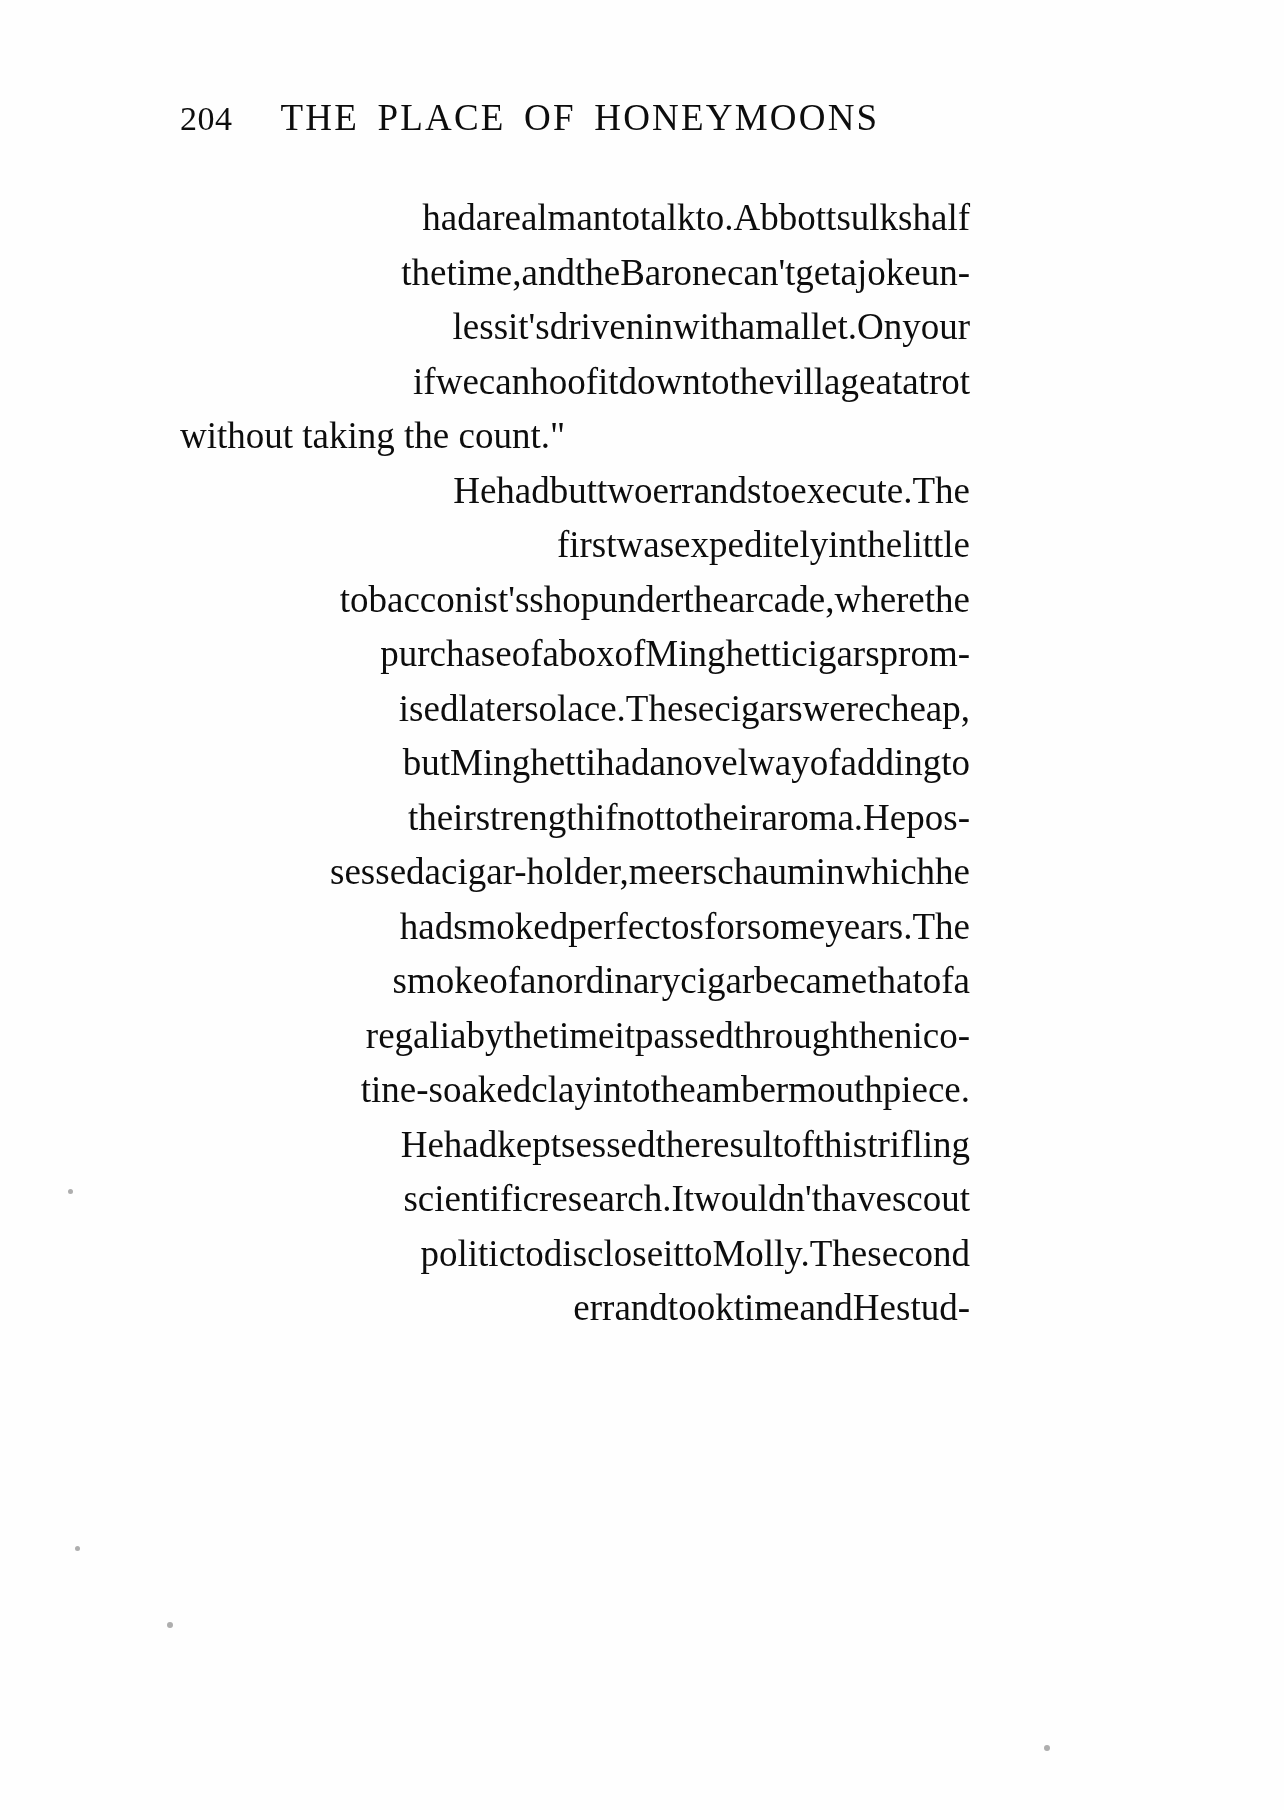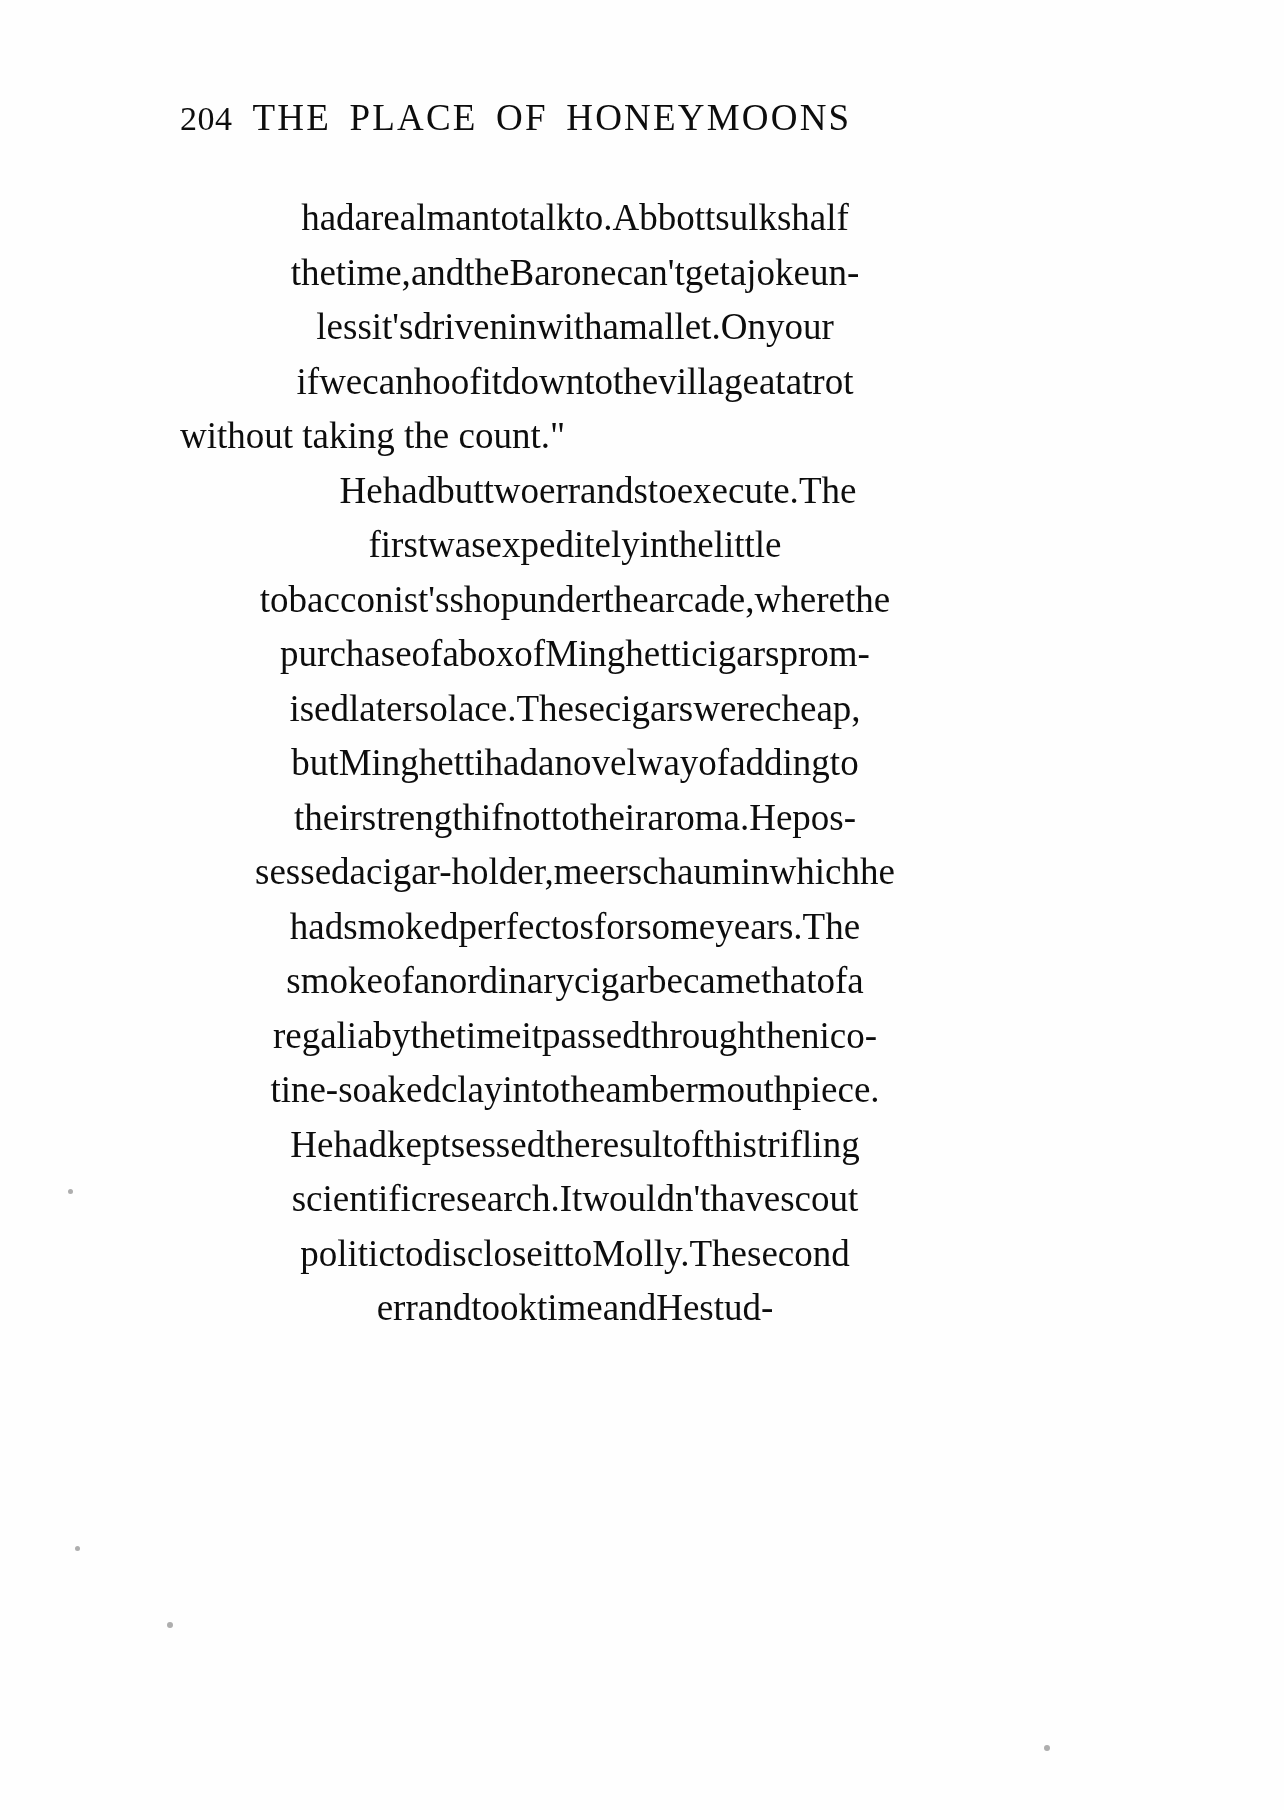--- a/index.html
+++ b/index.html
@@ -23,50 +23,51 @@
   }
   .content {
     position: absolute;
     left: 180px;
     top: 96px;
     width: 790px;
   }
   .running-head {
     display: flex;
     align-items: baseline;
-    gap: 20px;
+    gap: 40px;
     margin-bottom: 52px;
     white-space: nowrap;
   }
   .folio {
     font-size: 34px;
     letter-spacing: 0.5px;
   }
   .head-title {
     font-size: 37px;
     letter-spacing: 2.2px;
     word-spacing: 7px;
+    margin-left: 8px;
   }
   .body-text {
     font-size: 37px;
     line-height: 54.5px;
     text-align: justify;
     text-justify: inter-word;
   }
   .body-text p {
     margin: 0;
   }
   .line {
     display: block;
     white-space: nowrap;
   }
   
   .j {
     display: flex;
-    justify-content: center;
+    justify-content: flex-end;
     width: 100%;
   }
   .j.ind::before {
     content: "";
     display: inline-block;
     width: 46px;
   }
   .last {
     display: block;
     white-space: nowrap;

